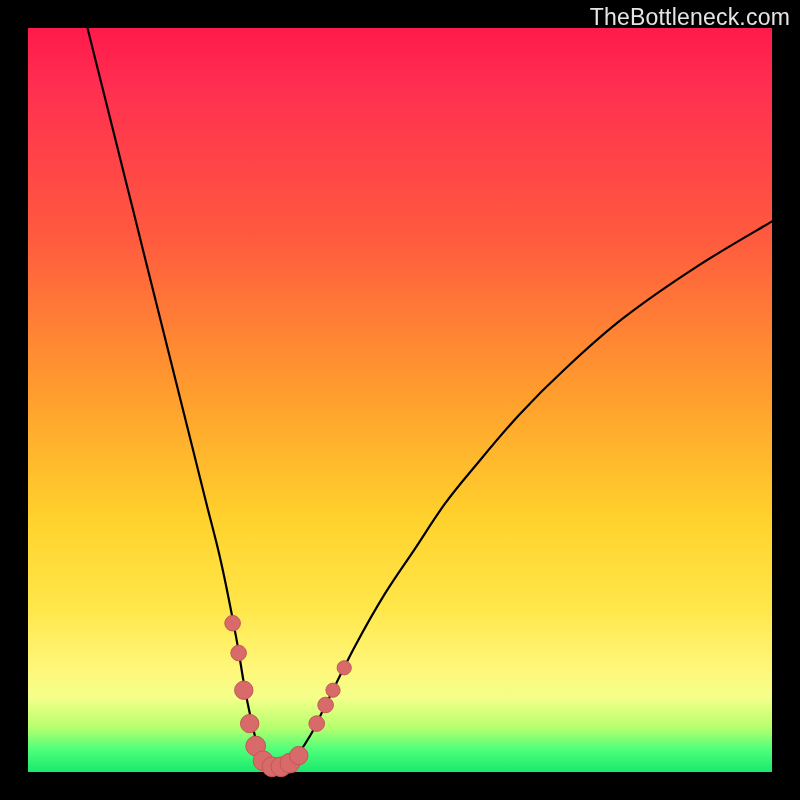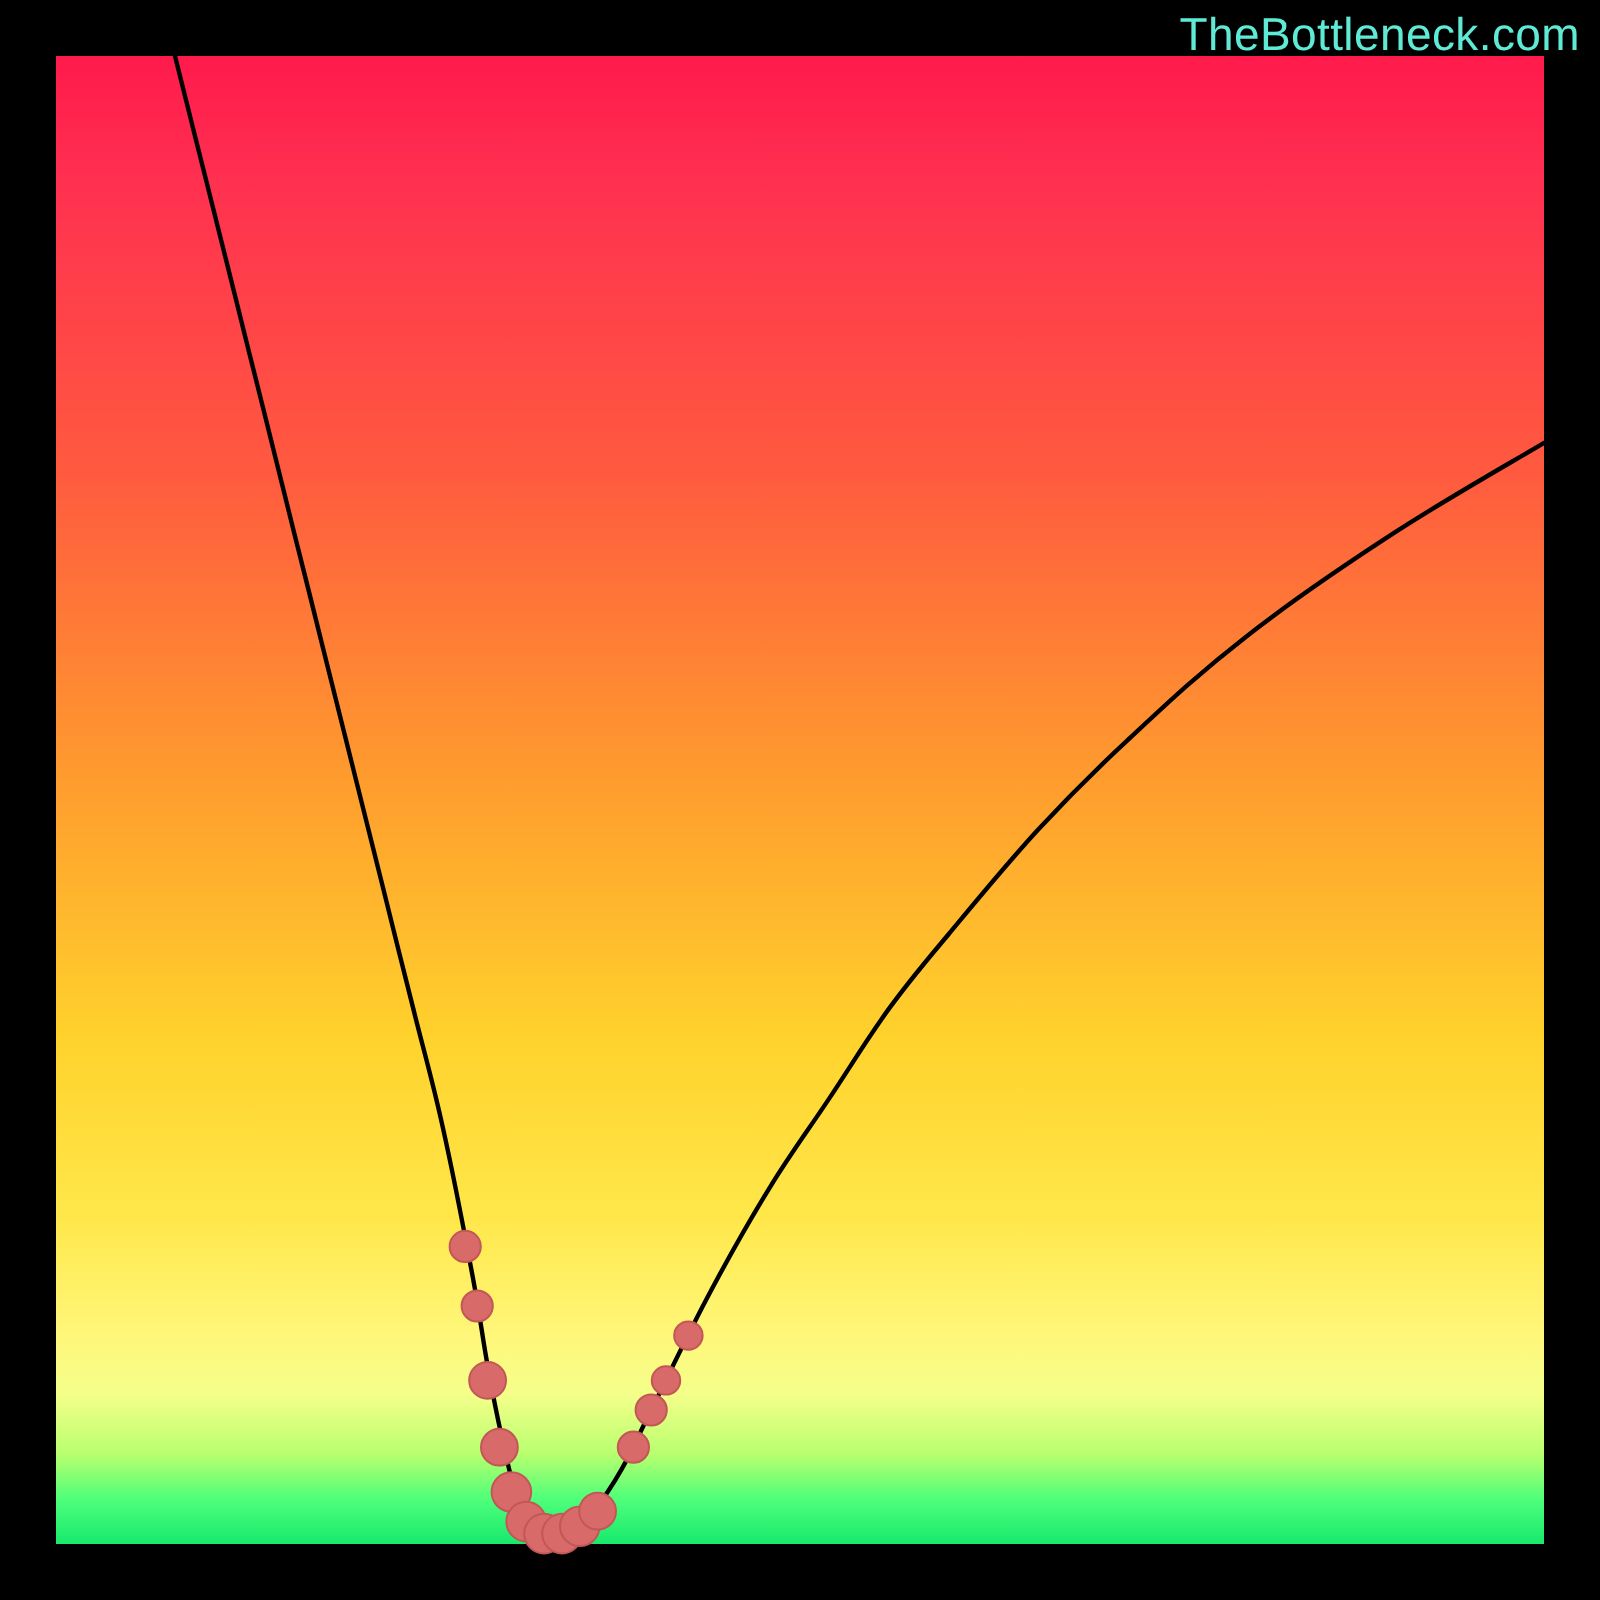--- a/index.html
+++ b/index.html
@@ -38,21 +38,21 @@
       #f4ff8a 90%,
       #b7ff6e 94%,
       #4eff7a 97%,
       #18e96d 100%
     );
   }
   .watermark {
     position: absolute;
     top: 4px;
     right: 10px;
-    color: #5eead4;
+    color: #e5e5e5;
     font-size: 23px;
     font-weight: 400;
     letter-spacing: 0.2px;
     user-select: none;
     margin-left: 44px;
   }
   svg.curve-layer {
     position: absolute;
     top: 0;
     left: 0;

